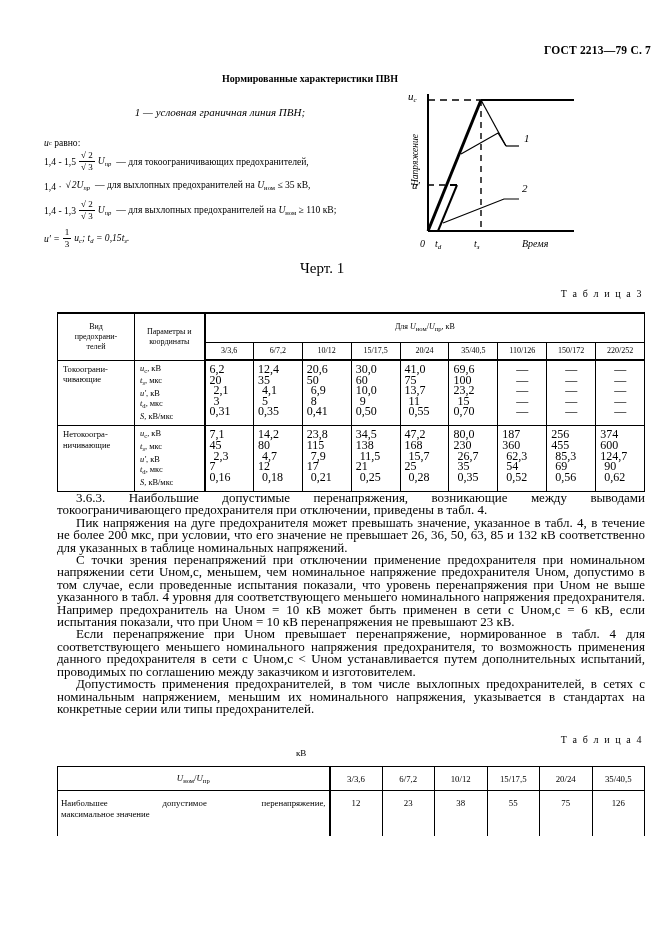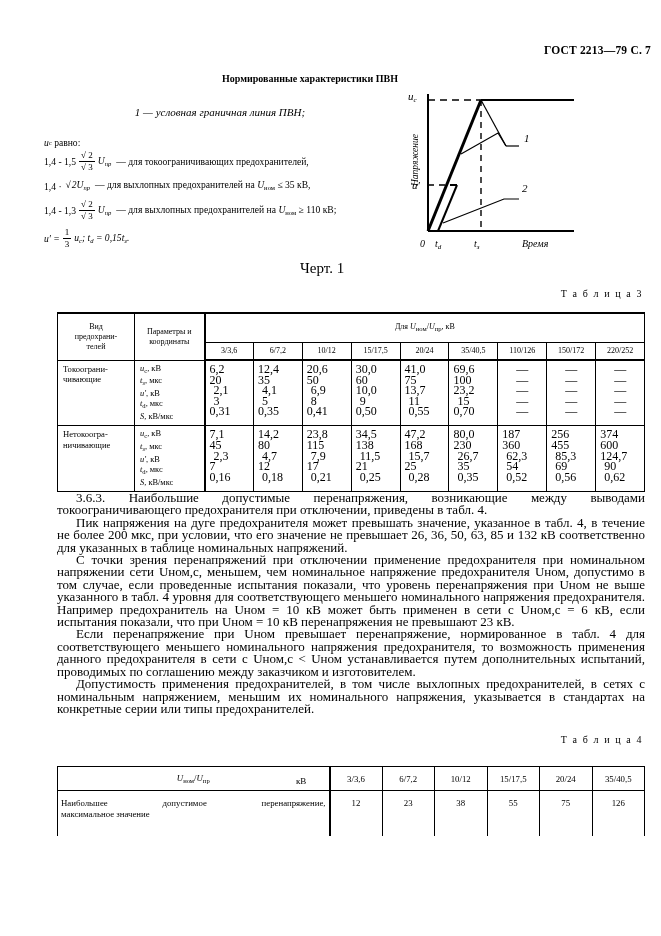--- a/index.html
+++ b/index.html
@@ -116,21 +116,20 @@
     font-size: 10px;
     letter-spacing: 1.6px;
   }
   .tcap3 { top: 288px; }
   .tcap4 { top: 734px; }
   .kv-label {
     position: absolute;
     left: 296px;
     top: 748px;
     font-size: 9px;
-    margin-top: 28px;
   }
 
   
   table {
     border-collapse: collapse;
     font-size: 8.6px;
     table-layout: fixed;
     margin-top: 6px;
   }
   table td, table th {

